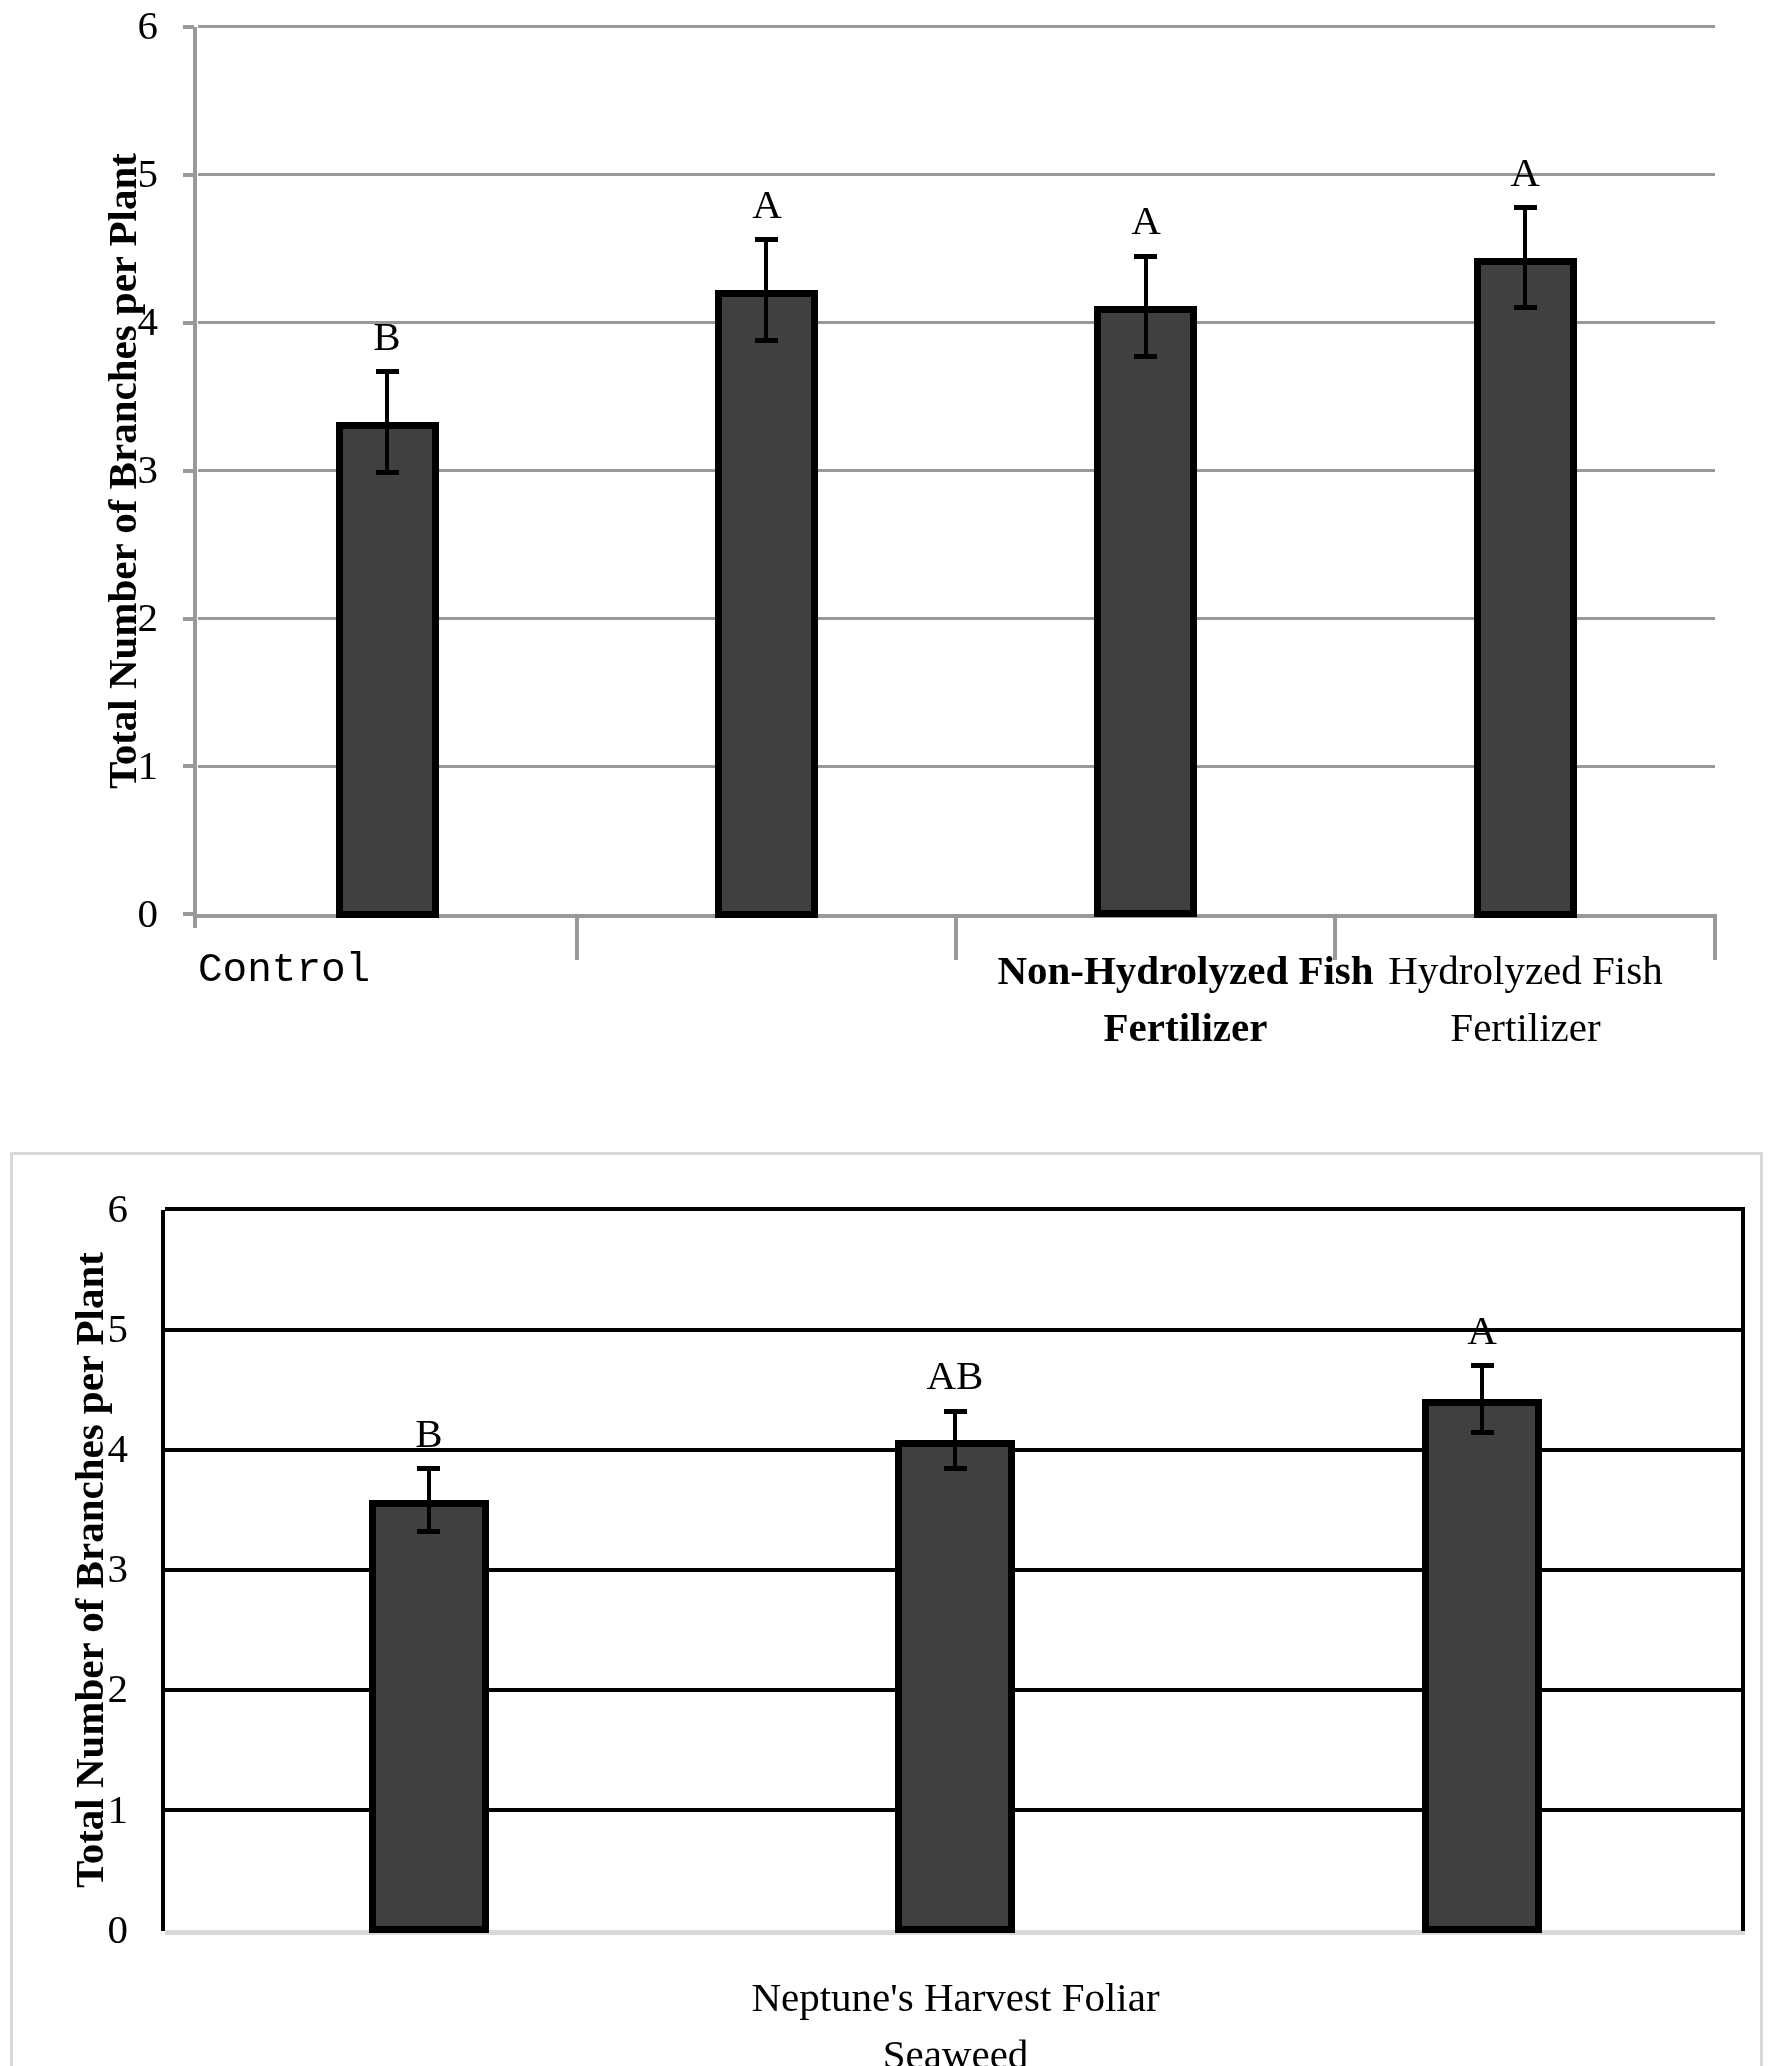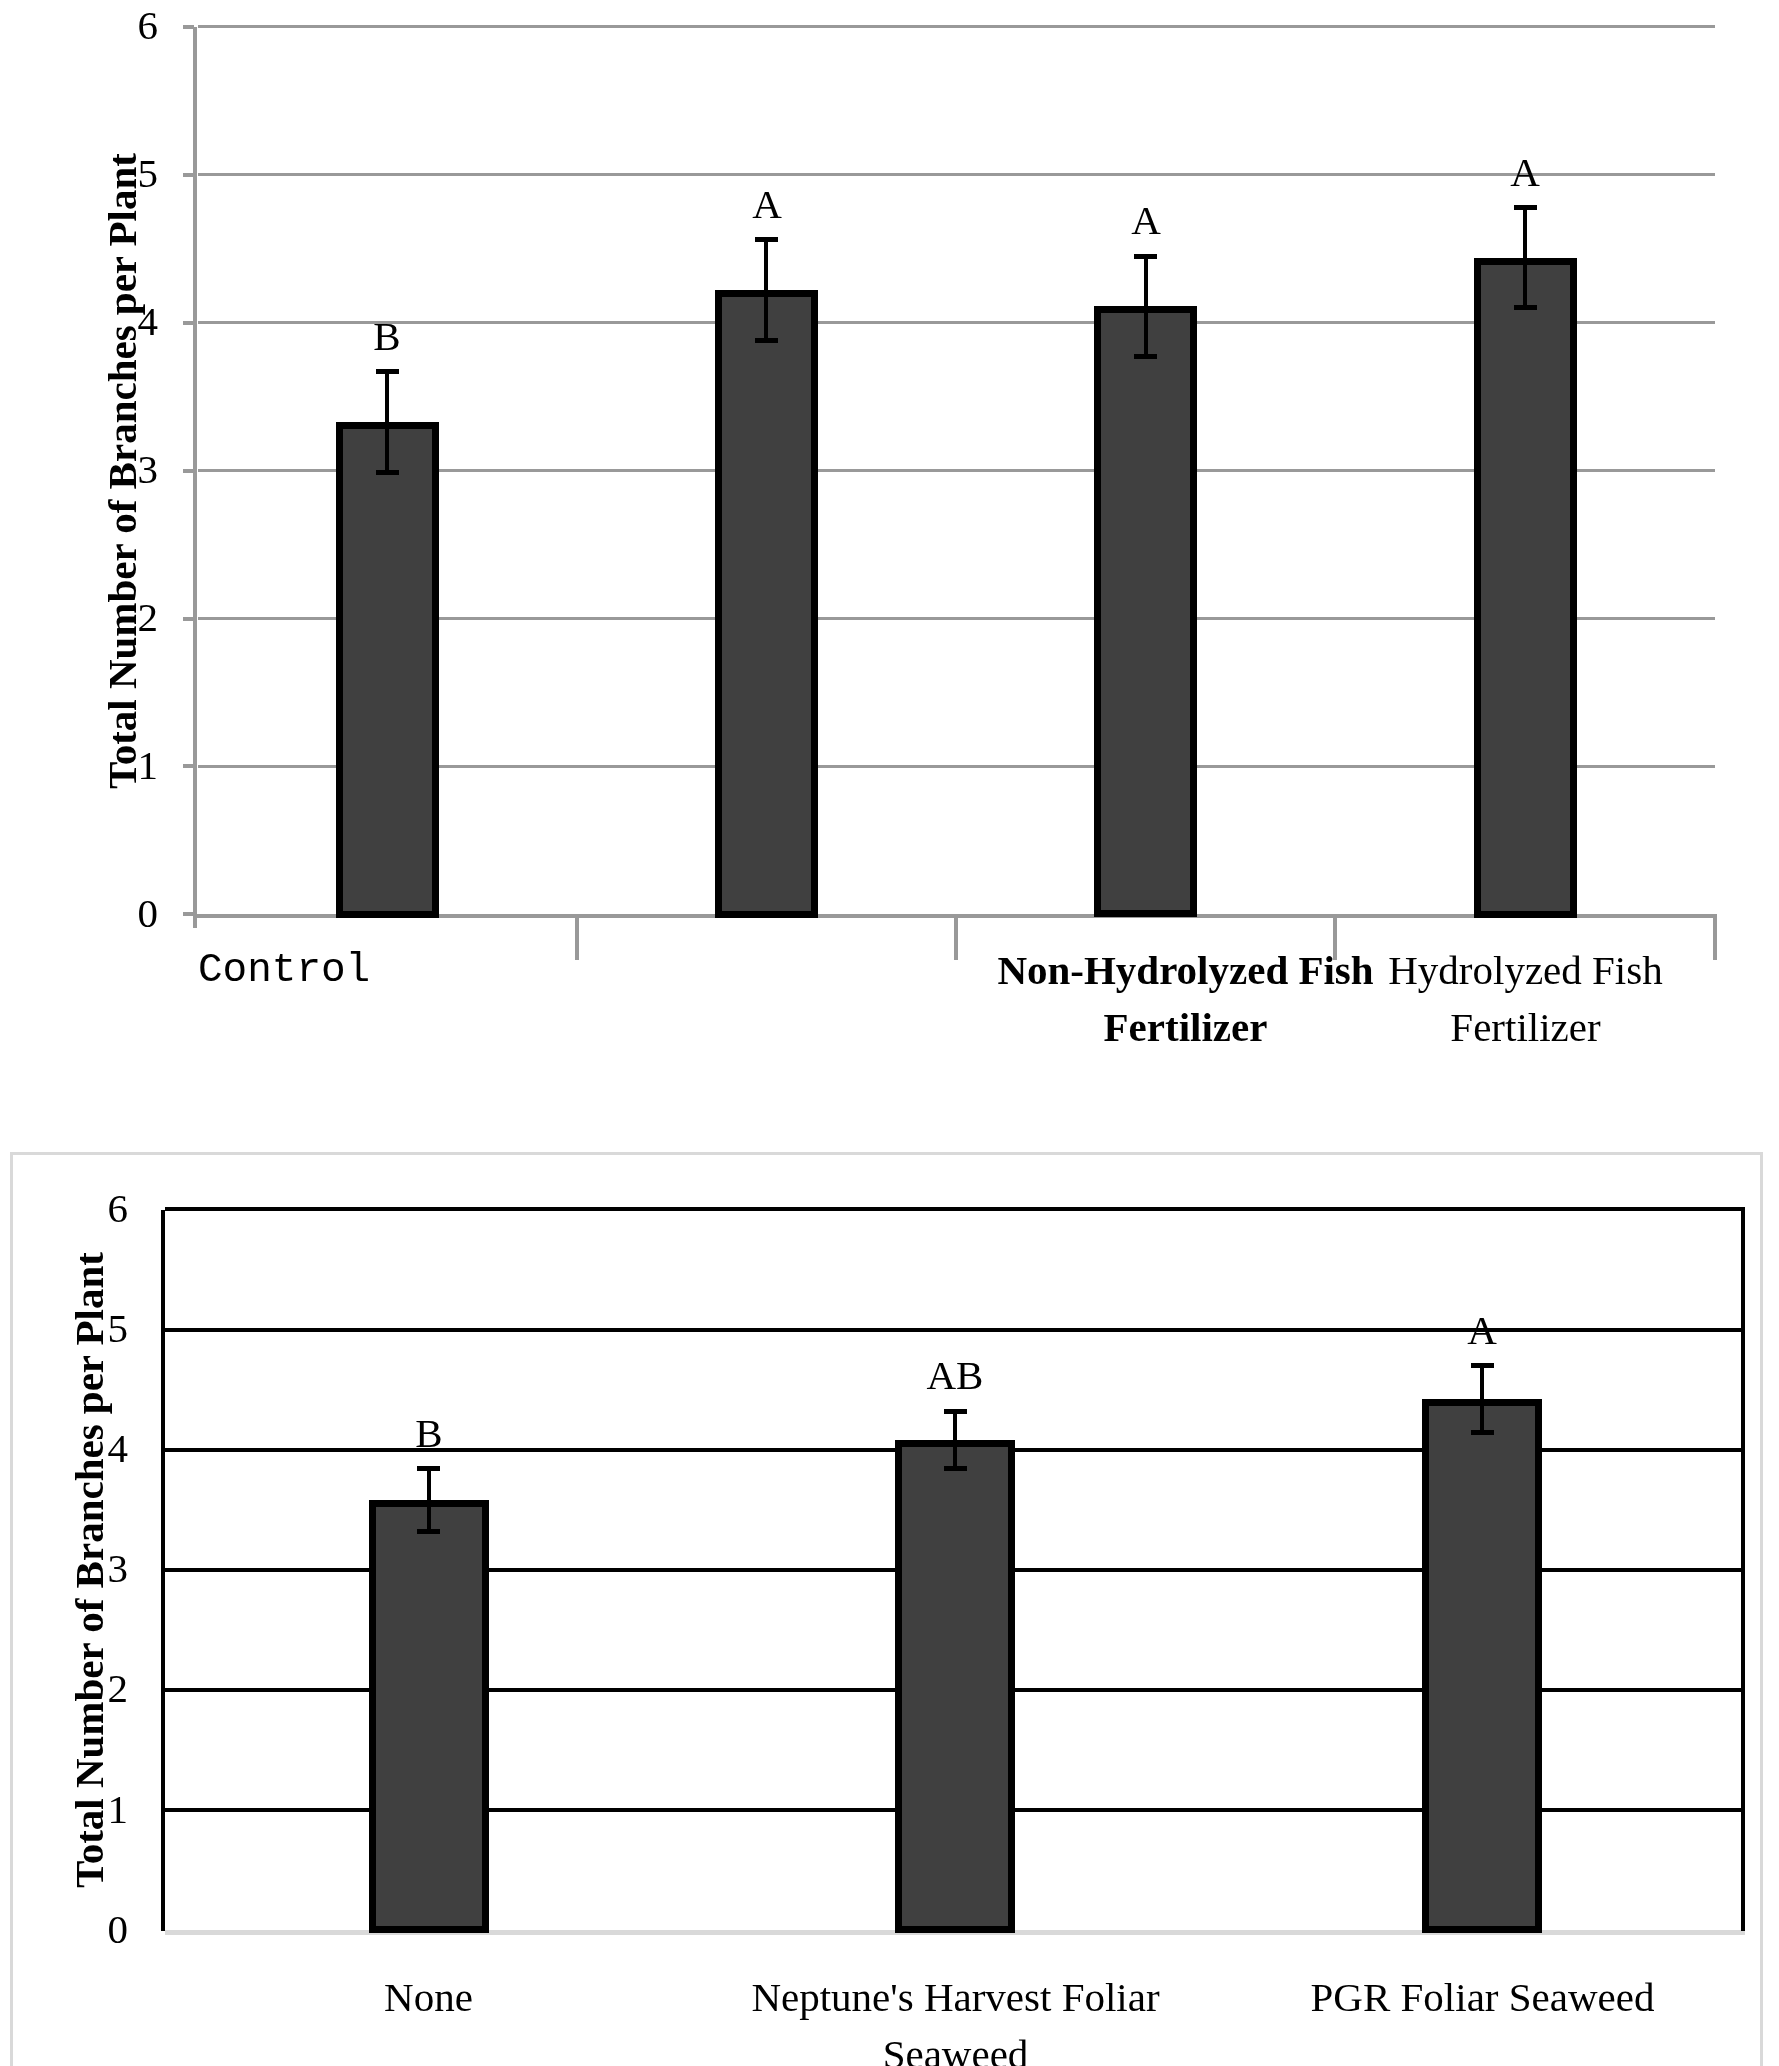--- a/index.html
+++ b/index.html
@@ -107,28 +107,26 @@
     <div class="ticklbl" style="left: 62px; top: 1668px;">2</div>
     <div class="ticklbl" style="left: 62px; top: 1548px;">3</div>
     <div class="ticklbl" style="left: 62px; top: 1428px;">4</div>
     <div class="ticklbl" style="left: 62px; top: 1308px;">5</div>
     <div class="ticklbl" style="left: 62px; top: 1188px;">6</div>
     <div class="abs" style="left: 369px; top: 1500px; width: 120px; height: 433px; background: rgb(64, 64, 64); border: 7.4px solid rgb(0, 0, 0); box-sizing: border-box;"></div>
     <div class="abs" style="left: 427px; top: 1469px; width: 4.1px; height: 62px; background: rgb(0, 0, 0);"></div>
     <div class="abs" style="left: 417px; top: 1466px; width: 23px; height: 5px; background: rgb(0, 0, 0);"></div>
     <div class="abs" style="left: 417px; top: 1529px; width: 23px; height: 5px; background: rgb(0, 0, 0);"></div>
     <div class="sigletter abs" style="left: 429px; top: 1413px;">B</div>
-    <div class="xcatlbl" style="left: 165px; top: 1969px; width: 527px; text-align: center;">None</div>
     <div class="abs" style="left: 895px; top: 1440px; width: 120px; height: 493px; background: rgb(64, 64, 64); border: 7.4px solid rgb(0, 0, 0); box-sizing: border-box;"></div>
     <div class="abs" style="left: 953px; top: 1411px; width: 4.1px; height: 58px; background: rgb(0, 0, 0);"></div>
     <div class="abs" style="left: 944px; top: 1409px; width: 23px; height: 5px; background: rgb(0, 0, 0);"></div>
     <div class="abs" style="left: 944px; top: 1466px; width: 23px; height: 5px; background: rgb(0, 0, 0);"></div>
     <div class="sigletter abs" style="left: 955px; top: 1355px;">AB</div>
     <div class="xcatlbl" style="left: 692px; top: 1969px; width: 527px; text-align: center;">Neptune's Harvest Foliar
 Seaweed</div>
     <div class="abs" style="left: 1422px; top: 1399px; width: 120px; height: 534px; background: rgb(64, 64, 64); border: 7.4px solid rgb(0, 0, 0); box-sizing: border-box;"></div>
     <div class="abs" style="left: 1480px; top: 1366px; width: 4.1px; height: 67px; background: rgb(0, 0, 0);"></div>
     <div class="abs" style="left: 1471px; top: 1363px; width: 23px; height: 5px; background: rgb(0, 0, 0);"></div>
     <div class="abs" style="left: 1471px; top: 1430px; width: 23px; height: 5px; background: rgb(0, 0, 0);"></div>
     <div class="sigletter abs" style="left: 1482px; top: 1310px;">A</div>
-    <div class="xcatlbl" style="left: 1219px; top: 1969px; width: 527px; text-align: center;">PGR Foliar Seaweed</div>
   </section>
 
 
 </body></html>

